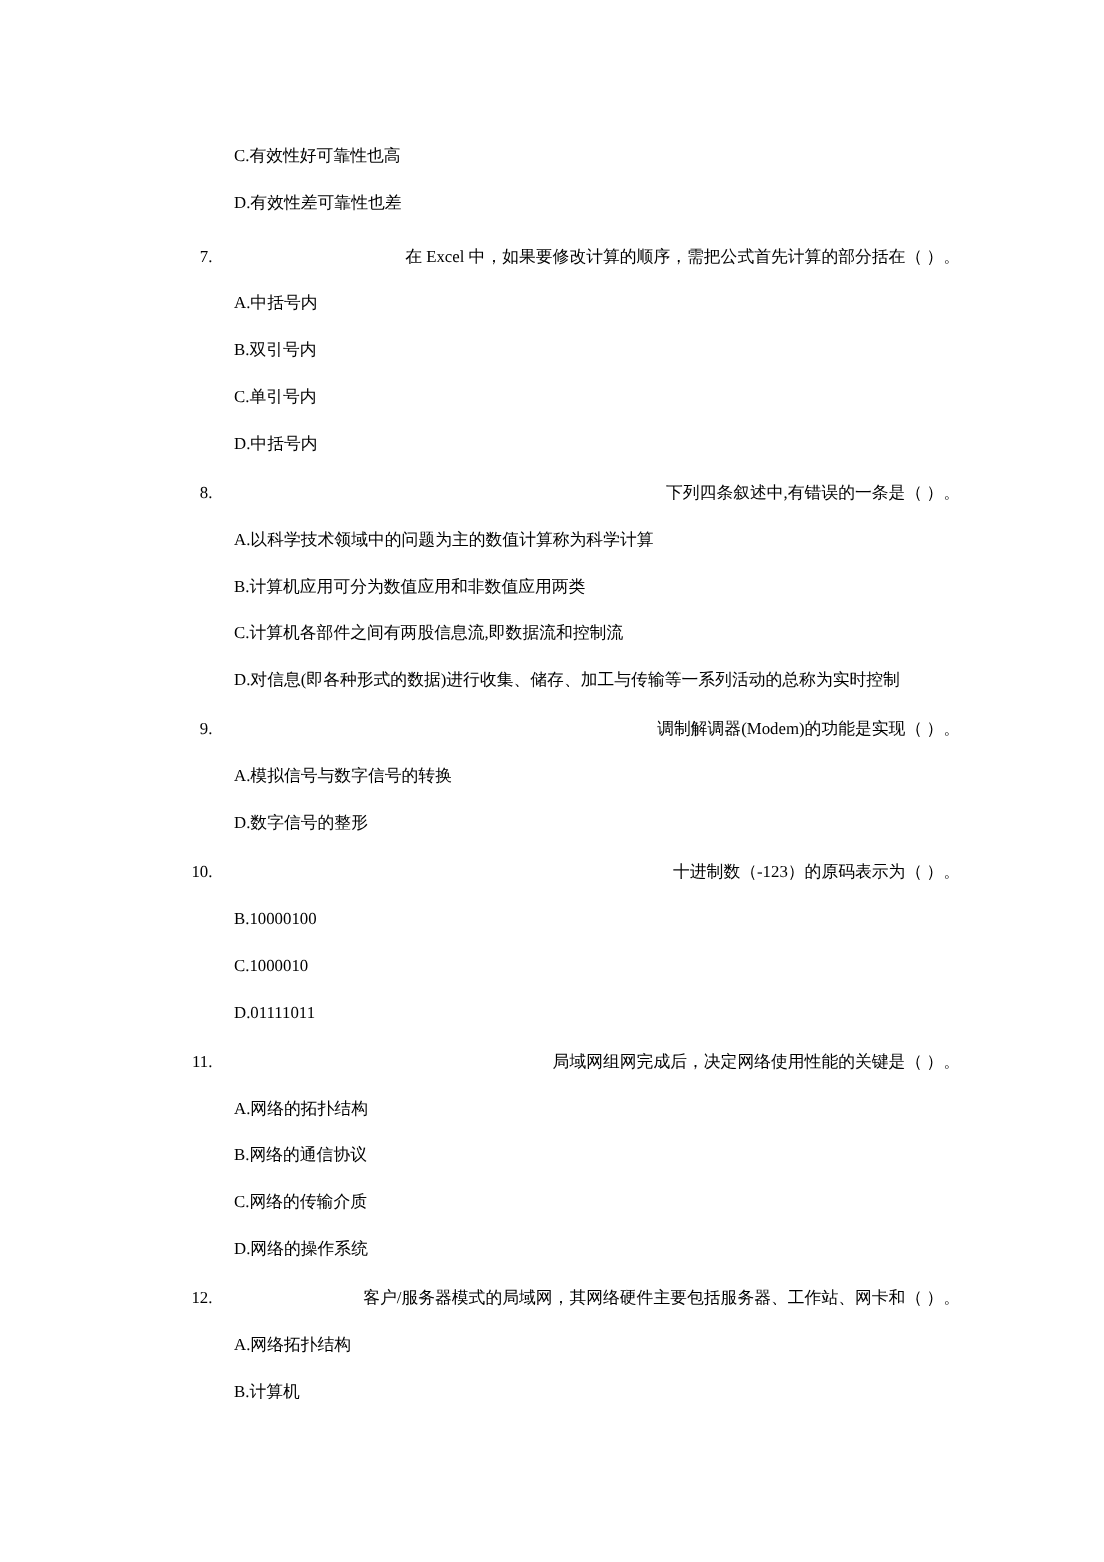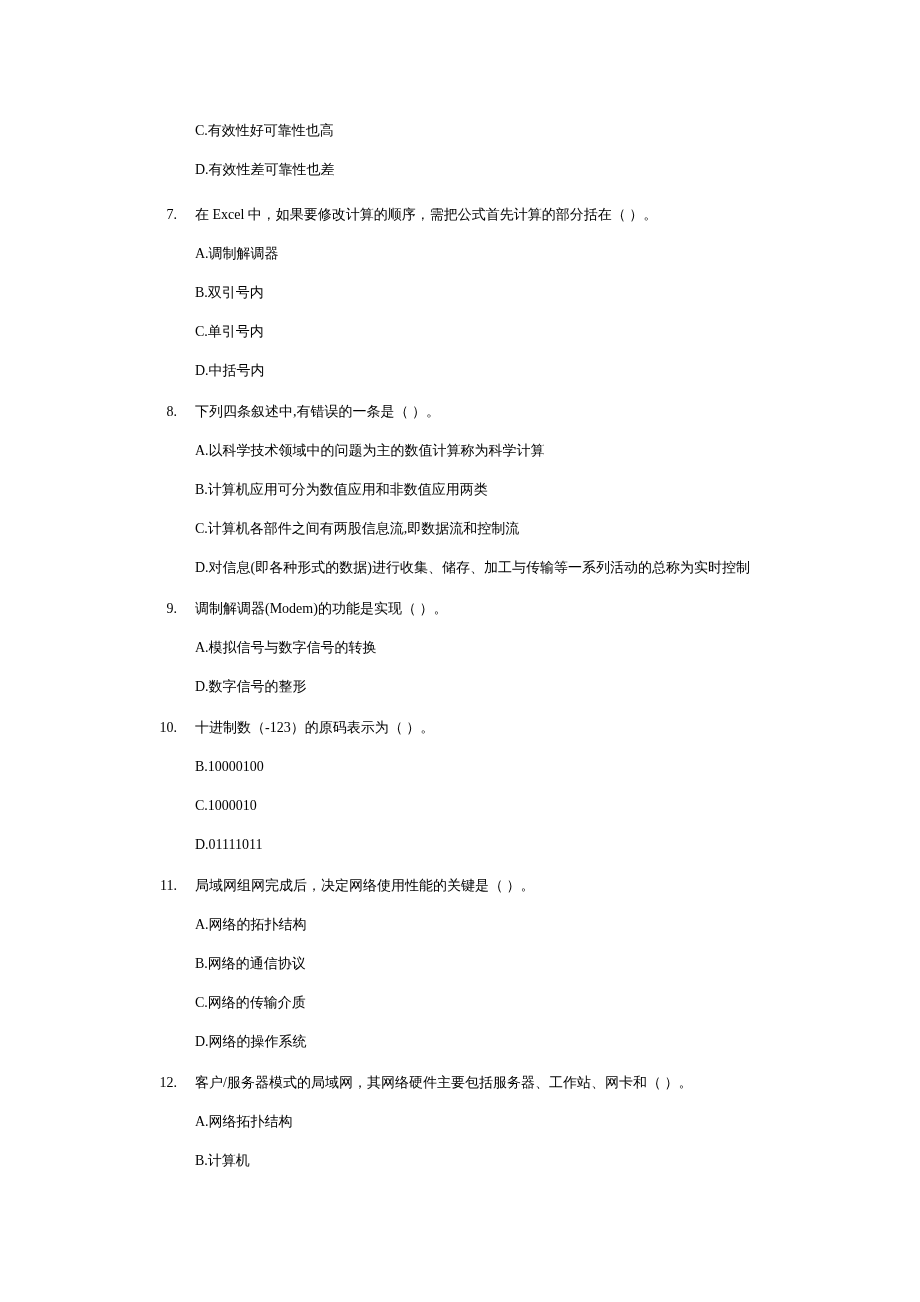--- a/index.html
+++ b/index.html
@@ -26,20 +26,21 @@
     margin-bottom: 18px;
   }
   .q-number {
     min-width: 55px;
     text-align: right;
     padding-right: 18px;
     box-sizing: border-box;
   }
   .q-text {
     flex: 1;
+    text-align: right;
   }
   .options {
     padding-left: 55px;
   }
   .option {
     margin-bottom: 18px;
   }
   .orphan-options {
     padding-left: 55px;
     margin-bottom: 24px;
@@ -54,21 +55,21 @@
     <div class="option">C.有效性好可靠性也高</div>
     <div class="option">D.有效性差可靠性也差</div>
   </div>
 
   <div class="question">
     <div class="q-row">
       <div class="q-number">7.</div>
       <div class="q-text">在 Excel 中，如果要修改计算的顺序，需把公式首先计算的部分括在（ ）。</div>
     </div>
     <div class="options">
-      <div class="option">A.调制解调器</div>
+      <div class="option">A.中括号内</div>
       <div class="option">B.双引号内</div>
       <div class="option">C.单引号内</div>
       <div class="option">D.中括号内</div>
     </div>
   </div>
 
   <div class="question">
     <div class="q-row">
       <div class="q-number">8.</div>
       <div class="q-text">下列四条叙述中,有错误的一条是（ ）。</div>

